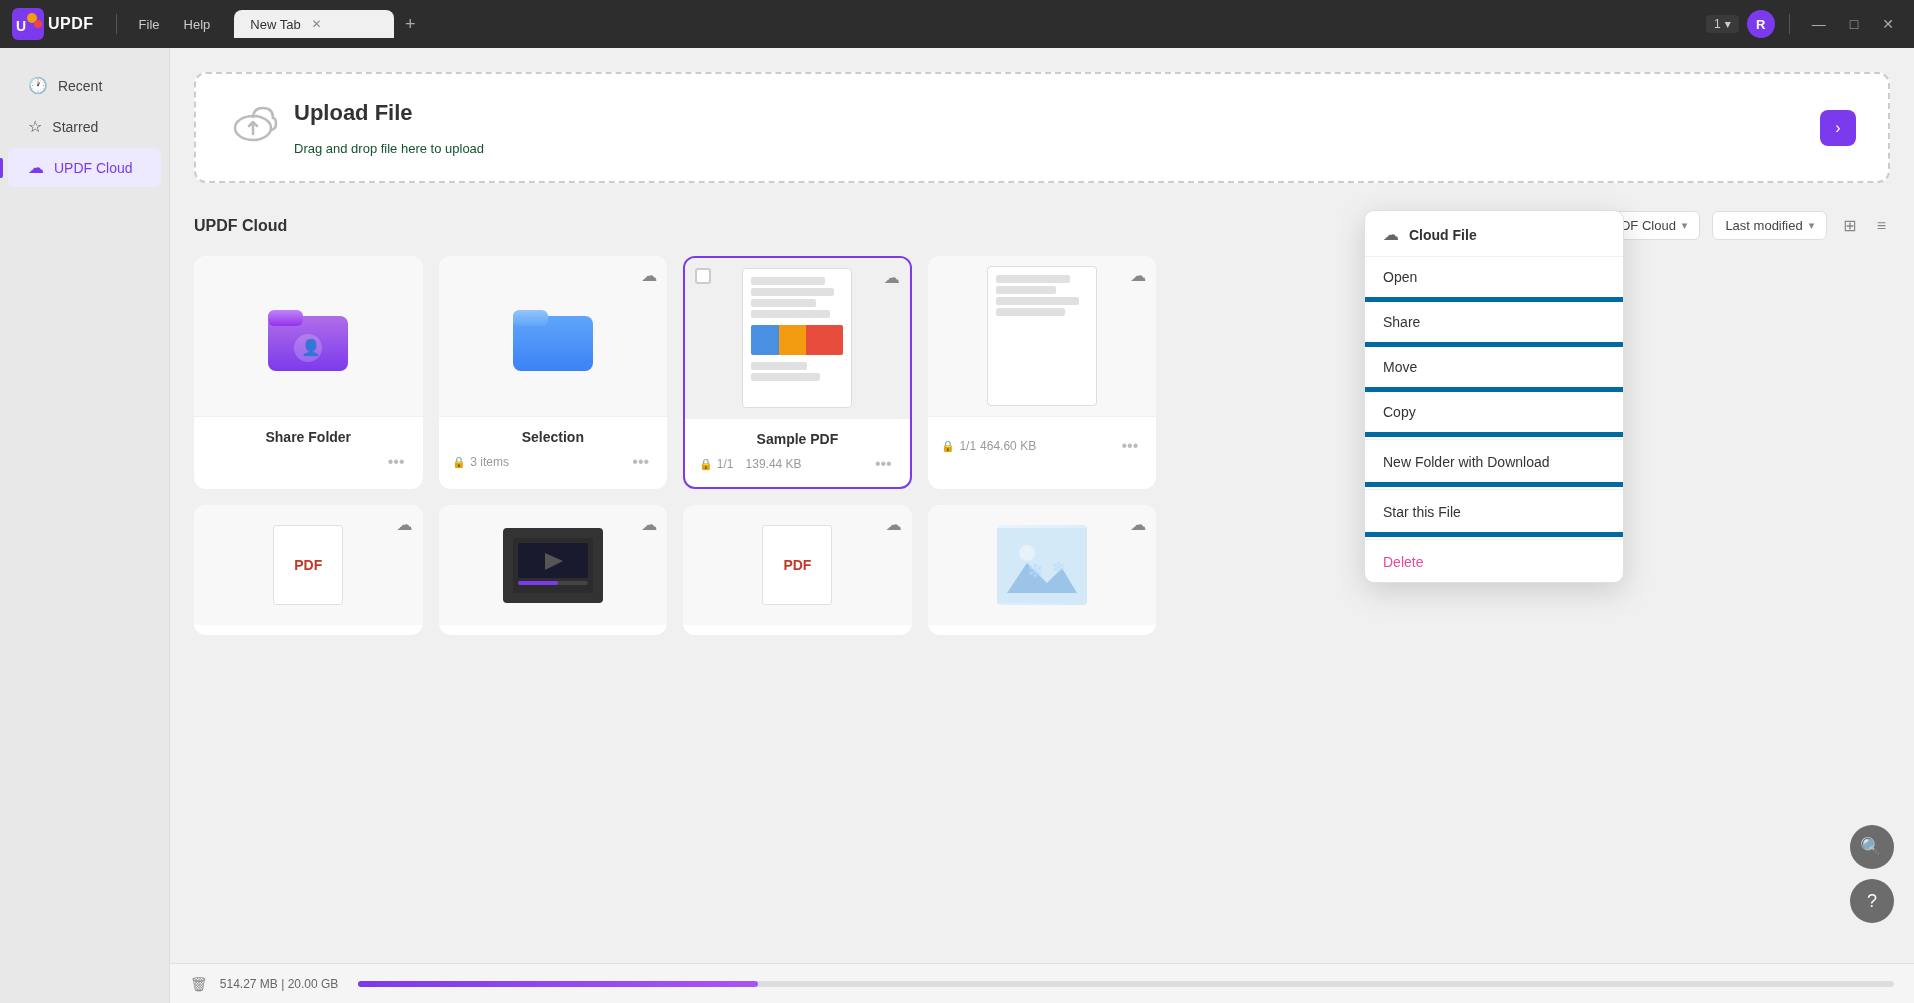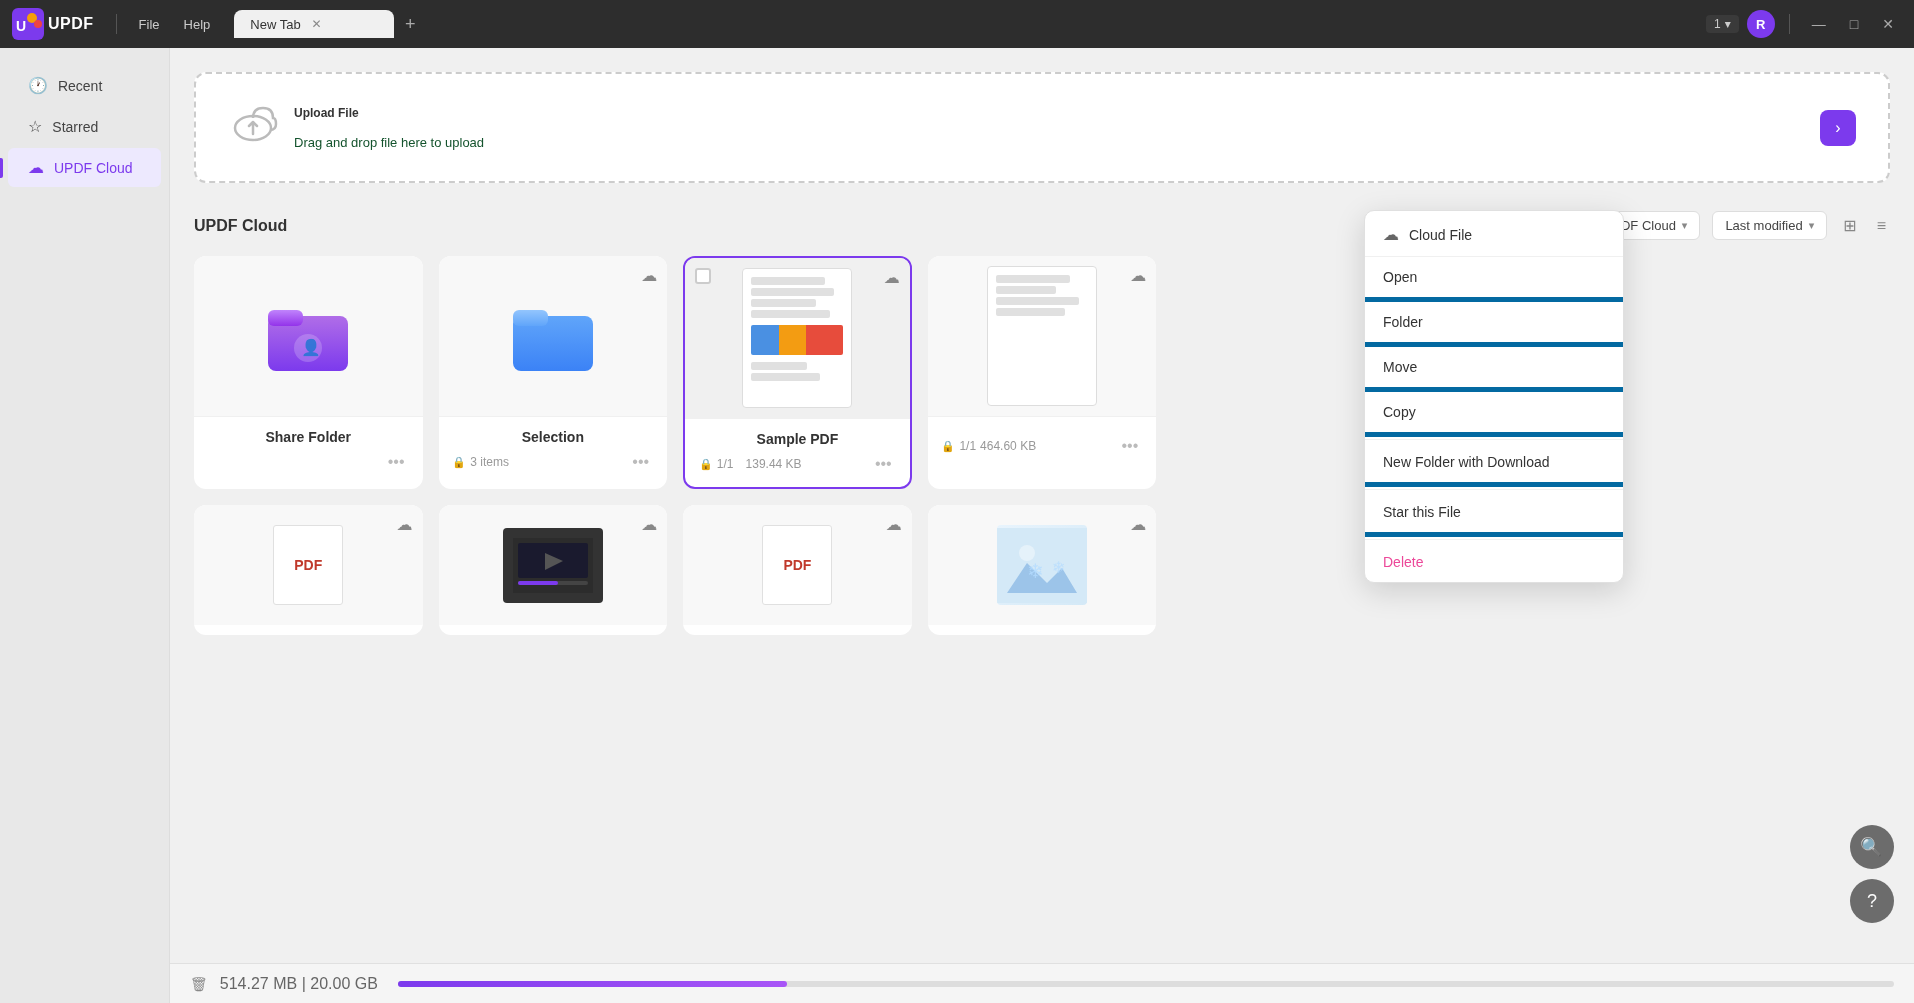--- a/index.html
+++ b/index.html
@@ -197,21 +197,21 @@
     .upload-left {
       display: flex;
       align-items: center;
       gap: 16px;
     }
     .upload-icon {
       font-size: 36px;
       color: #999;
     }
     .upload-title {
-      font-size: 12px;
+      font-size: 22px;
       font-weight: 600;
       color: #333;
     }
     .upload-sub {
       font-size: 13px;
       color: #14532d;
       margin-top: 15px;
     }
     .upload-arrow-btn {
       width: 36px;
@@ -342,21 +342,21 @@
       right: 0;
       height: 40px;
       background: #f5f5f5;
       border-top: 1px solid #e0e0e0;
       display: flex;
       align-items: center;
       padding: 0 20px;
       gap: 12px;
     }
     .storage-icon { color: #888; font-size: 14px; }
-    .storage-text { font-size: 16px; color: #666; }
+    .storage-text { font-size: 12px; color: #666; }
     .storage-bar {
       flex: 1;
       height: 6px;
       background: #ddd;
       border-radius: 3px;
       margin-left: 8px;
     }
     .storage-fill {
       height: 100%;
       background: linear-gradient(90deg, #7c3aed, #a855f7);
@@ -406,21 +406,21 @@
       gap: 10px;
       padding: 14px 18px 12px;
       border-bottom: 1px solid #f0f0f0;
     }
     .context-menu-header-icon {
       font-size: 16px;
       color: #666;
     }
     .context-menu-header-title {
       font-size: 14px;
-      font-weight: 400;
+      font-weight: 700;
       color: #333;
     }
     .context-menu-item {
       padding: 12px 18px;
       font-size: 14px;
       color: #333;
       cursor: pointer;
       border-bottom: 5px solid #0369a1;
     }
     .context-menu-item:last-child { border-bottom: none; }
@@ -729,21 +729,21 @@
 
 <div class="context-menu">
   <div class="context-menu-header">
     <span class="context-menu-header-icon">☁</span>
     <span class="context-menu-header-title">Cloud File</span>
   </div>
   <div class="context-menu-item">
     <span>Open</span>
   </div>
   <div class="context-menu-item">
-    <span>Folder</span>
+    <span>Share</span>
   </div>
   <div class="context-menu-item">
     <span>Move</span>
   </div>
   <div class="context-menu-item">
     <span>Copy</span>
   </div>
   <div class="context-menu-separator"></div>
   <div class="context-menu-item">
     <span>New Folder with Download</span>

